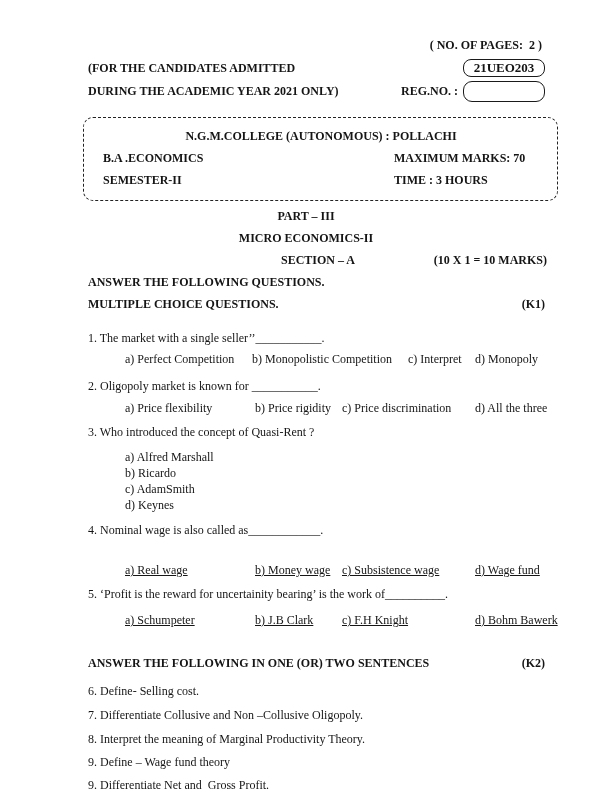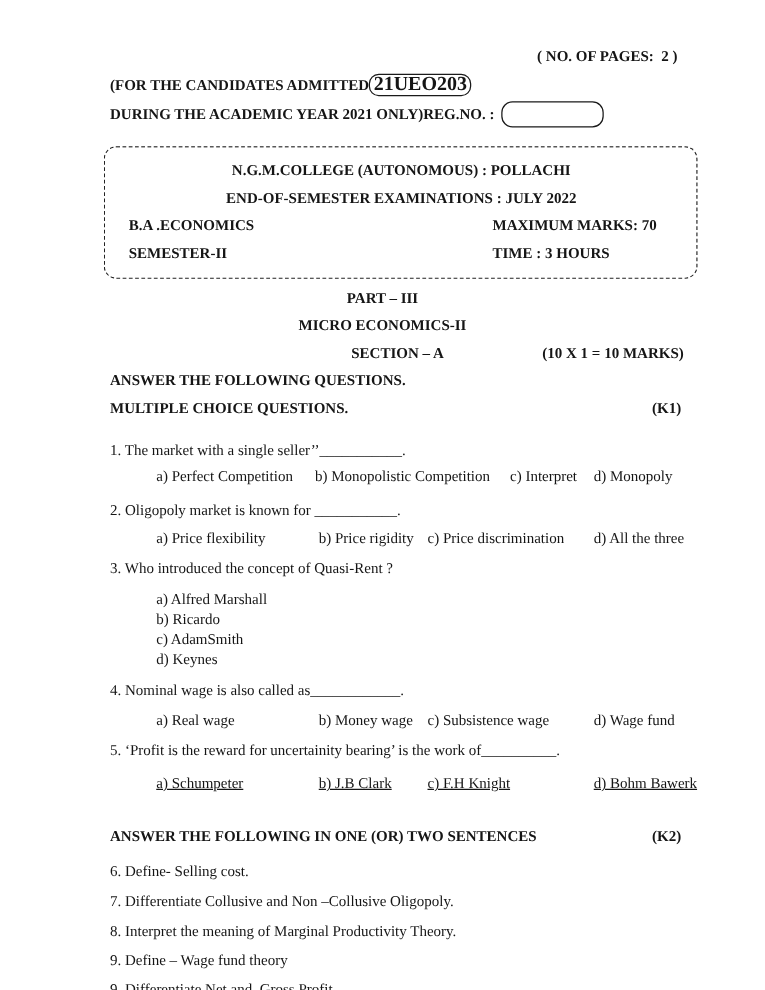--- a/index.html
+++ b/index.html
@@ -12,25 +12,25 @@
     font-family:"Liberation Serif","DejaVu Serif",serif;
     font-size:12px;
     overflow:hidden;
     box-sizing:border-box;
   }
   [data-bind]{white-space:pre-wrap;}
 
   .pages-line{margin-top:38px;padding-right:70px;text-align:right;font-weight:bold;line-height:14px;}
 
   .hdr{margin:6px 67px 0 88px;}
-  .hdr-row{display:flex;justify-content:flex-start;align-items:center;height:20px;font-weight:bold;}
+  .hdr-row{display:flex;justify-content:space-between;align-items:center;height:20px;font-weight:bold;}
   .hdr-row.second{height:22px;margin-top:2px;}
   .code-box{
     width:80px;height:16px;border:1.6px solid #1a1a1a;border-radius:8px;
-    text-align:center;font-weight:bold;font-size:16px;line-height:15px;
+    text-align:center;font-weight:bold;font-size:13px;line-height:15px;
   }
   .reg-wrap{display:flex;align-items:center;gap:5px;}
   .reg-box{width:80px;height:19px;border:1.6px solid #1a1a1a;border-radius:9px;background:#fff;}
 
   .dash-box{
     margin:15px 54px 0 83px;
     border:1.6px dashed #222;
     border-radius:10px;
     padding:7px 18px 9px 19px;
   }
@@ -48,21 +48,21 @@
   .instr-row{display:flex;justify-content:space-between;margin:6px 67px 0 88px;font-weight:bold;line-height:16px;}
   .instr-row.k2{margin-top:27px;}
 
   .q-text{margin-left:88px;line-height:16px;}
   .opts{display:flex;margin-left:125px;line-height:16px;}
   .opt{display:inline-block;}
 
   #q1 .q-text{margin-top:18px;} #q1 .opts{margin-top:5px;}
   #q2 .q-text{margin-top:11px;} #q2 .opts{margin-top:6px;}
   #q3 .q-text{margin-top:8px;}  #q3 .opts{margin-top:9px;flex-direction:column;}
-  #q4 .q-text{margin-top:9px;}  #q4 .opts{margin-top:8px;}
+  #q4 .q-text{margin-top:9px;}  #q4 .opts{margin-top:24px;text-decoration:underline;}
   #q5 .q-text{margin-top:8px;}  #q5 .opts{margin-top:10px;text-decoration:underline;}
 
   .w1a{width:127px;} .w1b{width:156px;} .w1c{width:67px;}
   .wa{width:130px;}  .wb{width:87px;}   .wc{width:133px;}
 
   #q6 .q-text{margin-top:12px;}
   #q7 .q-text{margin-top:8px;}
   #q8 .q-text{margin-top:8px;}
   #q9 .q-text{margin-top:7px;}
   #q10 .q-text{margin-top:7px;}
@@ -85,21 +85,20 @@
       <span data-bind="header.admitted_line2">DURING THE ACADEMIC YEAR 2021 ONLY)</span>
       <span class="reg-wrap">
         <span data-bind="header.regno_label">REG.NO. :</span>
         <span class="reg-box"></span>
       </span>
     </div>
   </div>
 
   <div class="dash-box">
     <div class="db-center" data-bind="exam_info.college">N.G.M.COLLEGE (AUTONOMOUS) : POLLACHI</div>
-    <div class="db-center" data-bind="exam_info.exam_title">END-OF-SEMESTER EXAMINATIONS : JULY 2022</div>
     <div class="db-row">
       <span class="db-left" data-bind="exam_info.programme">B.A .ECONOMICS</span>
       <span class="db-right" data-bind="exam_info.max_marks">MAXIMUM MARKS: 70</span>
     </div>
     <div class="db-row">
       <span class="db-left" data-bind="exam_info.semester">SEMESTER-II</span>
       <span class="db-right" data-bind="exam_info.time">TIME : 3 HOURS</span>
     </div>
   </div>
 

